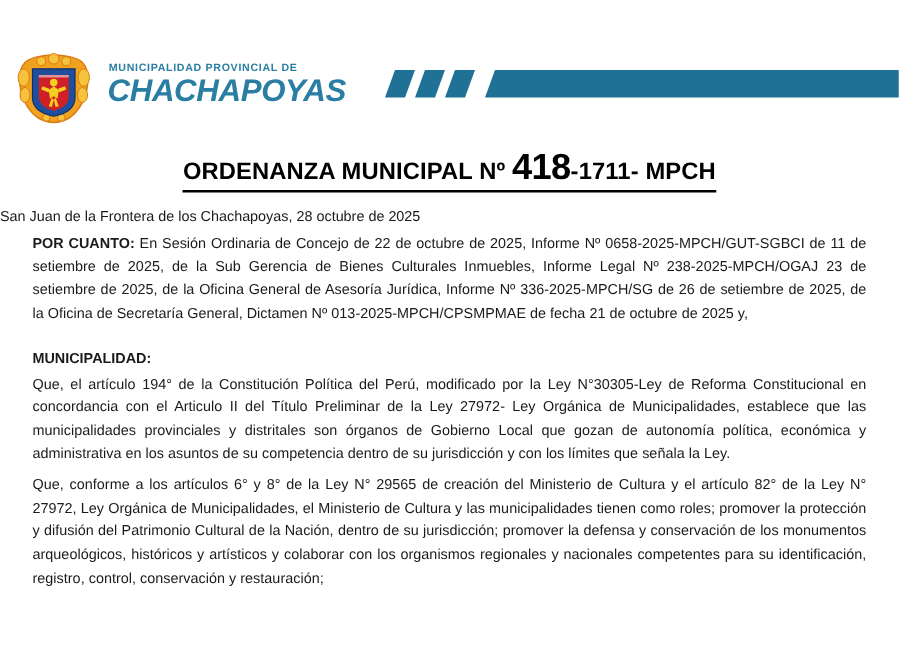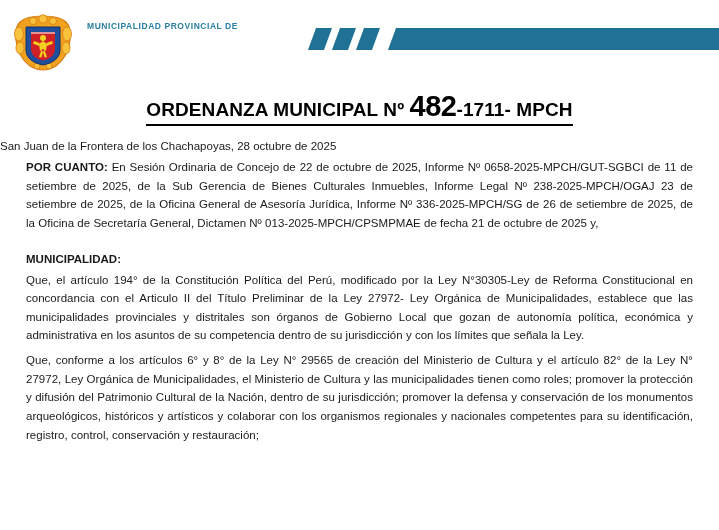--- a/index.html
+++ b/index.html
@@ -14,20 +14,21 @@
     color: #1a1a1a;
     overflow: hidden;
     position: relative;
   }
 
   
   .header {
     position: relative;
     height: 78px;
     width: 656px;
+    margin-top: 28px;
   }
 
   .crest {
     position: absolute;
     left: 12px;
     top: 14px;
     width: 62px;
     height: 58px;
   }
 
@@ -161,32 +162,33 @@
         <path d="M29.5 36 L27 43 L29.5 43.5 L31 38 Z"></path>
         <path d="M32.5 36 L35 43 L32.5 43.5 L31 38 Z"></path>
       </g>
 
       <rect x="19" y="18" width="24" height="2" fill="#eef2f7" opacity="0.55"></rect>
     </svg>
   </span>
 
   <div class="brand">
     <div class="brand-sub">MUNICIPALIDAD PROVINCIAL DE</div>
+    <div class="brand-main">CHACHAPOYAS</div>
   </div>
 
   <div class="bars">
     <span class="bar bar-a"></span>
     <span class="bar bar-b"></span>
     <span class="bar bar-c"></span>
     <span class="bar bar-wide"></span>
   </div>
 </div>
 
 <h1 class="doc-title">
-  <span class="title-inner"><span>ORDENANZA MUNICIPAL Nº </span><span class="big-num">482</span><span>-1711- MPCH</span></span>
+  <span class="title-inner"><span>ORDENANZA MUNICIPAL Nº </span><span class="big-num">418</span><span>-1711- MPCH</span></span>
 </h1>
 
 <div class="doc-place">San Juan de la Frontera de los Chachapoyas, 28 octubre de 2025</div>
 
 <div class="body-wrap">
 
 
   <p class="para"><b>POR CUANTO:</b><span> En Sesión Ordinaria de Concejo de 22 de octubre de 2025, Informe Nº 0658-2025-MPCH/GUT-SGBCI de 11 de setiembre de 2025, de la Sub Gerencia de Bienes Culturales Inmuebles, Informe Legal Nº 238-2025-MPCH/OGAJ 23 de setiembre de 2025, de la Oficina General de Asesoría Jurídica, Informe Nº 336-2025-MPCH/SG de 26 de setiembre de 2025, de la Oficina de Secretaría General, Dictamen Nº 013-2025-MPCH/CPSMPMAE de fecha 21 de octubre de 2025 y,</span></p>
 
   <div class="considerando">MUNICIPALIDAD:</div>

